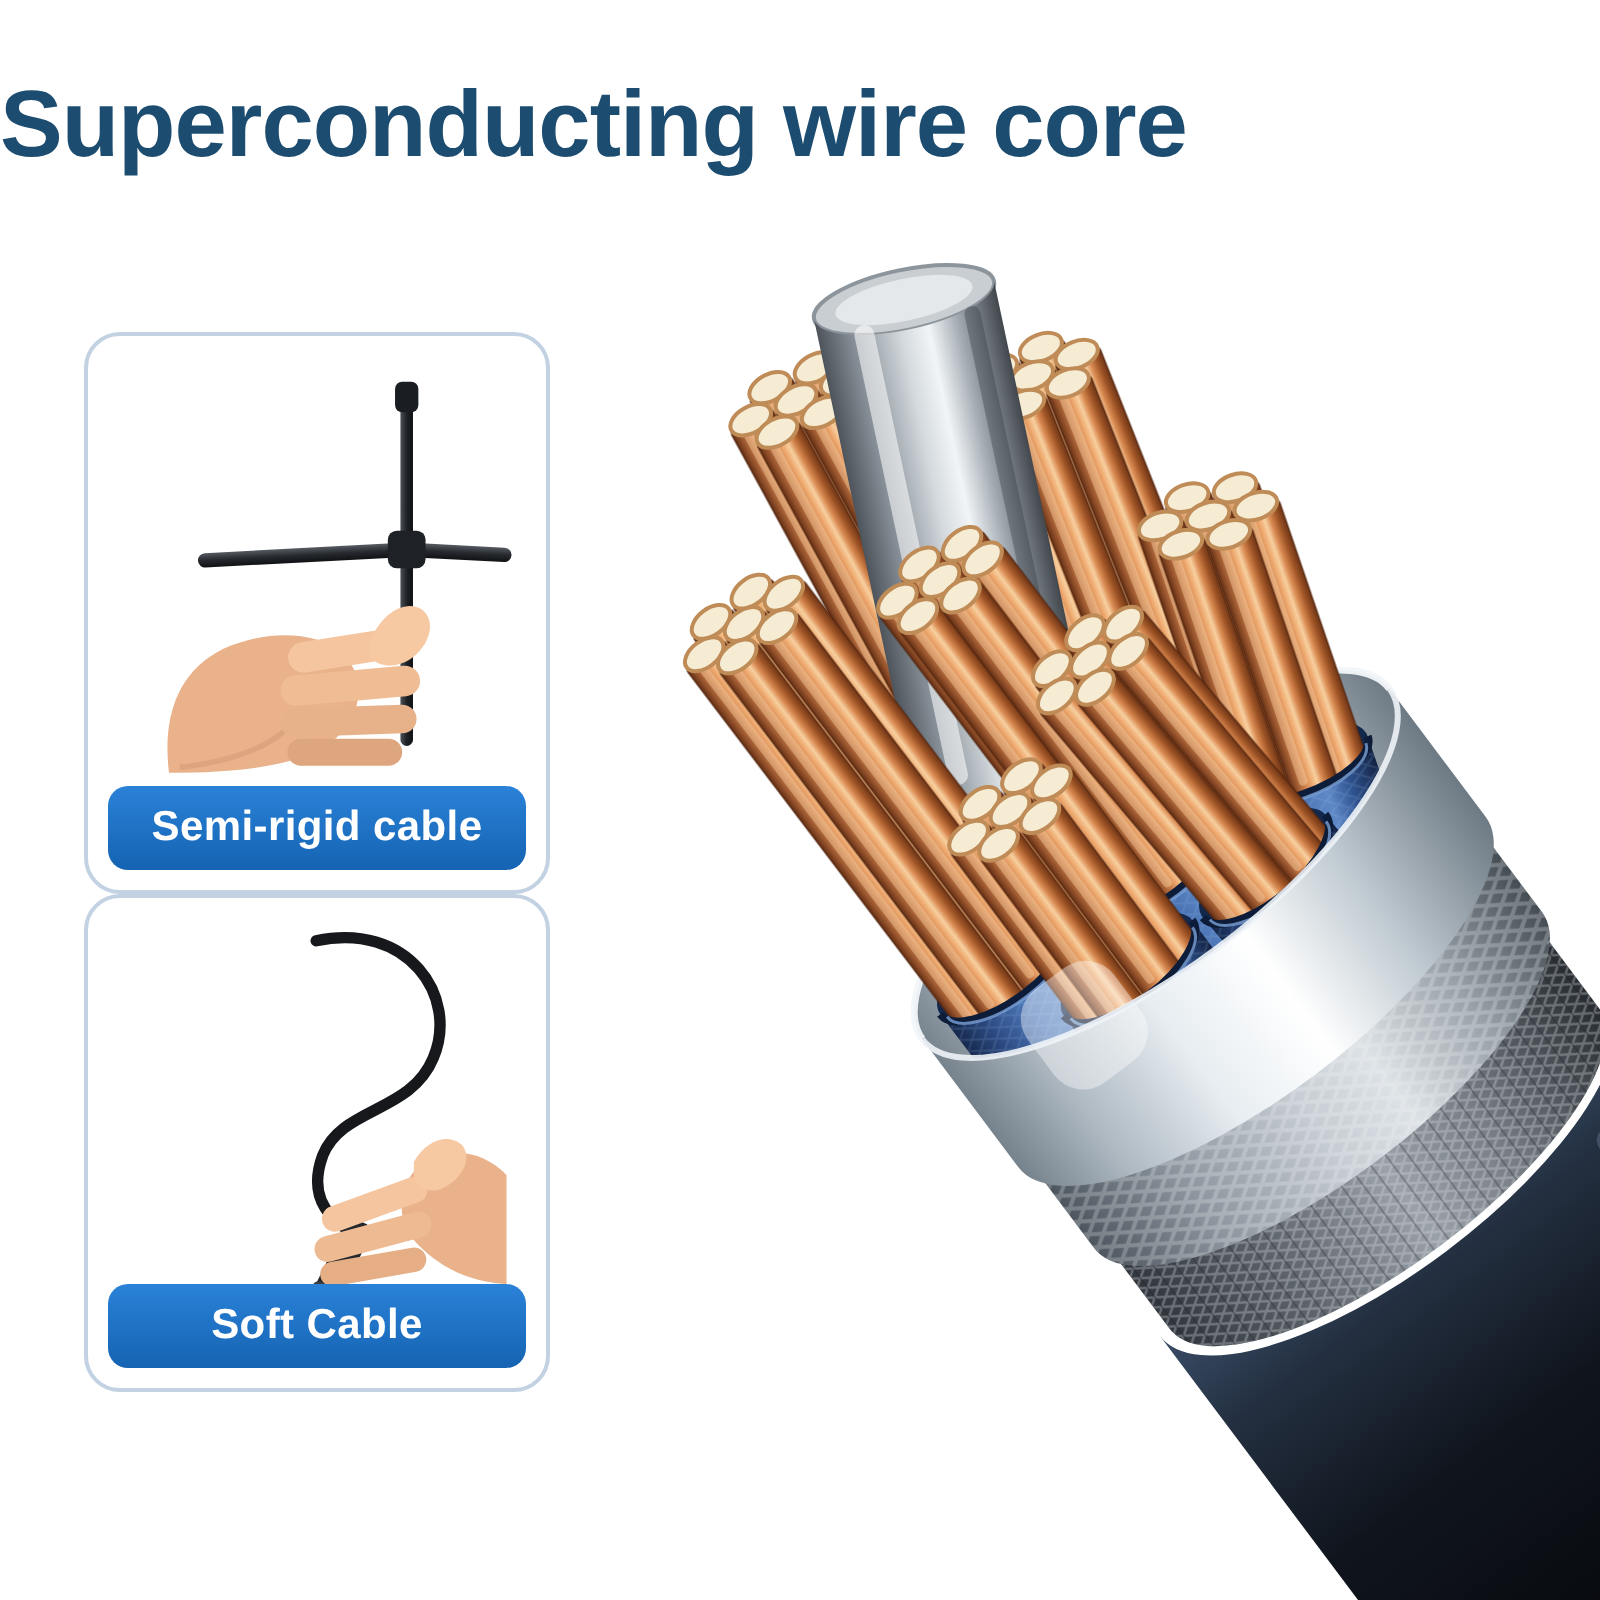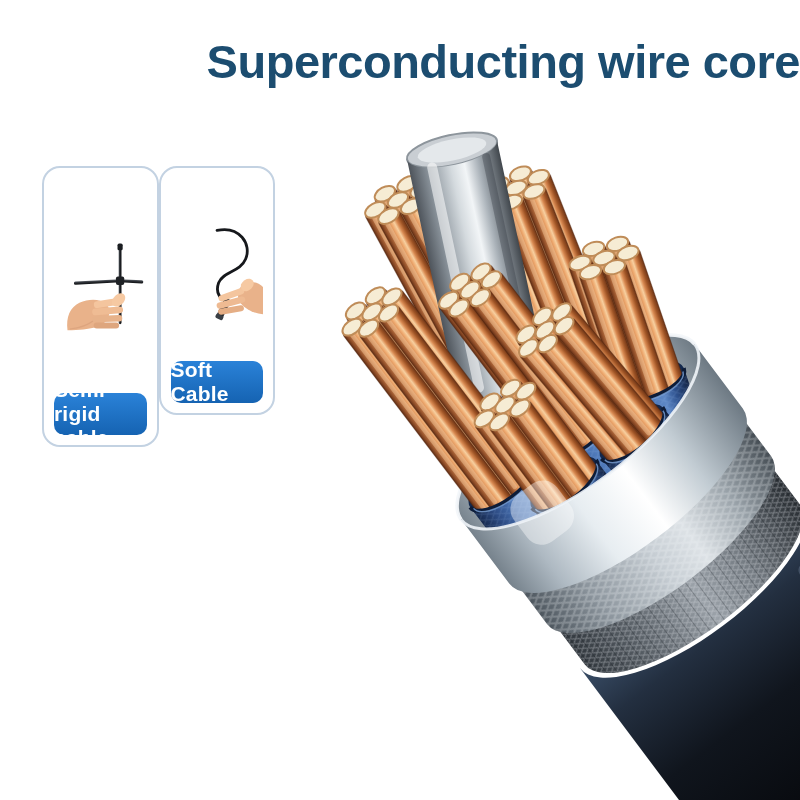--- a/index.html
+++ b/index.html
@@ -9,28 +9,28 @@
     --c-label-text:#ffffff;
     --c-panel-border:#c3d2e2;
   }
   html,body{margin:0;padding:0;}
   body{
     width:800px;height:800px;position:relative;overflow:hidden;
     background:#ffffff;font-family:"Liberation Sans",sans-serif;
   }
   .page-title{
     position:absolute;top:34px;left:0;right:0;margin:0;
-    text-align:right;font-size:47px;font-weight:800;letter-spacing:-0.5px;
+    text-align:left;font-size:47px;font-weight:800;letter-spacing:-0.5px;
     color:var(--c-title);
   }
   #cable-wrap{position:absolute;inset:0;z-index:1;}
   #cable-svg{width:800px;height:800px;display:block;}
   .panels{
     position:absolute;left:42px;top:166px;width:233px;z-index:2;
-    display:flex;flex-direction:row;
+    display:flex;flex-direction:column;
   }
   .panel{
     background:#fff;border:2px solid var(--c-panel-border);border-radius:18px;
     box-sizing:border-box;padding:10px;display:flex;flex-direction:column;
   }
   .panel.p1{height:281px;}
   .panel.p2{height:249px;}
   .panel-art{flex:1 1 auto;width:100%;min-height:0;}
   .panel-art svg{width:100%;height:100%;display:block;}
   .panel-label{

